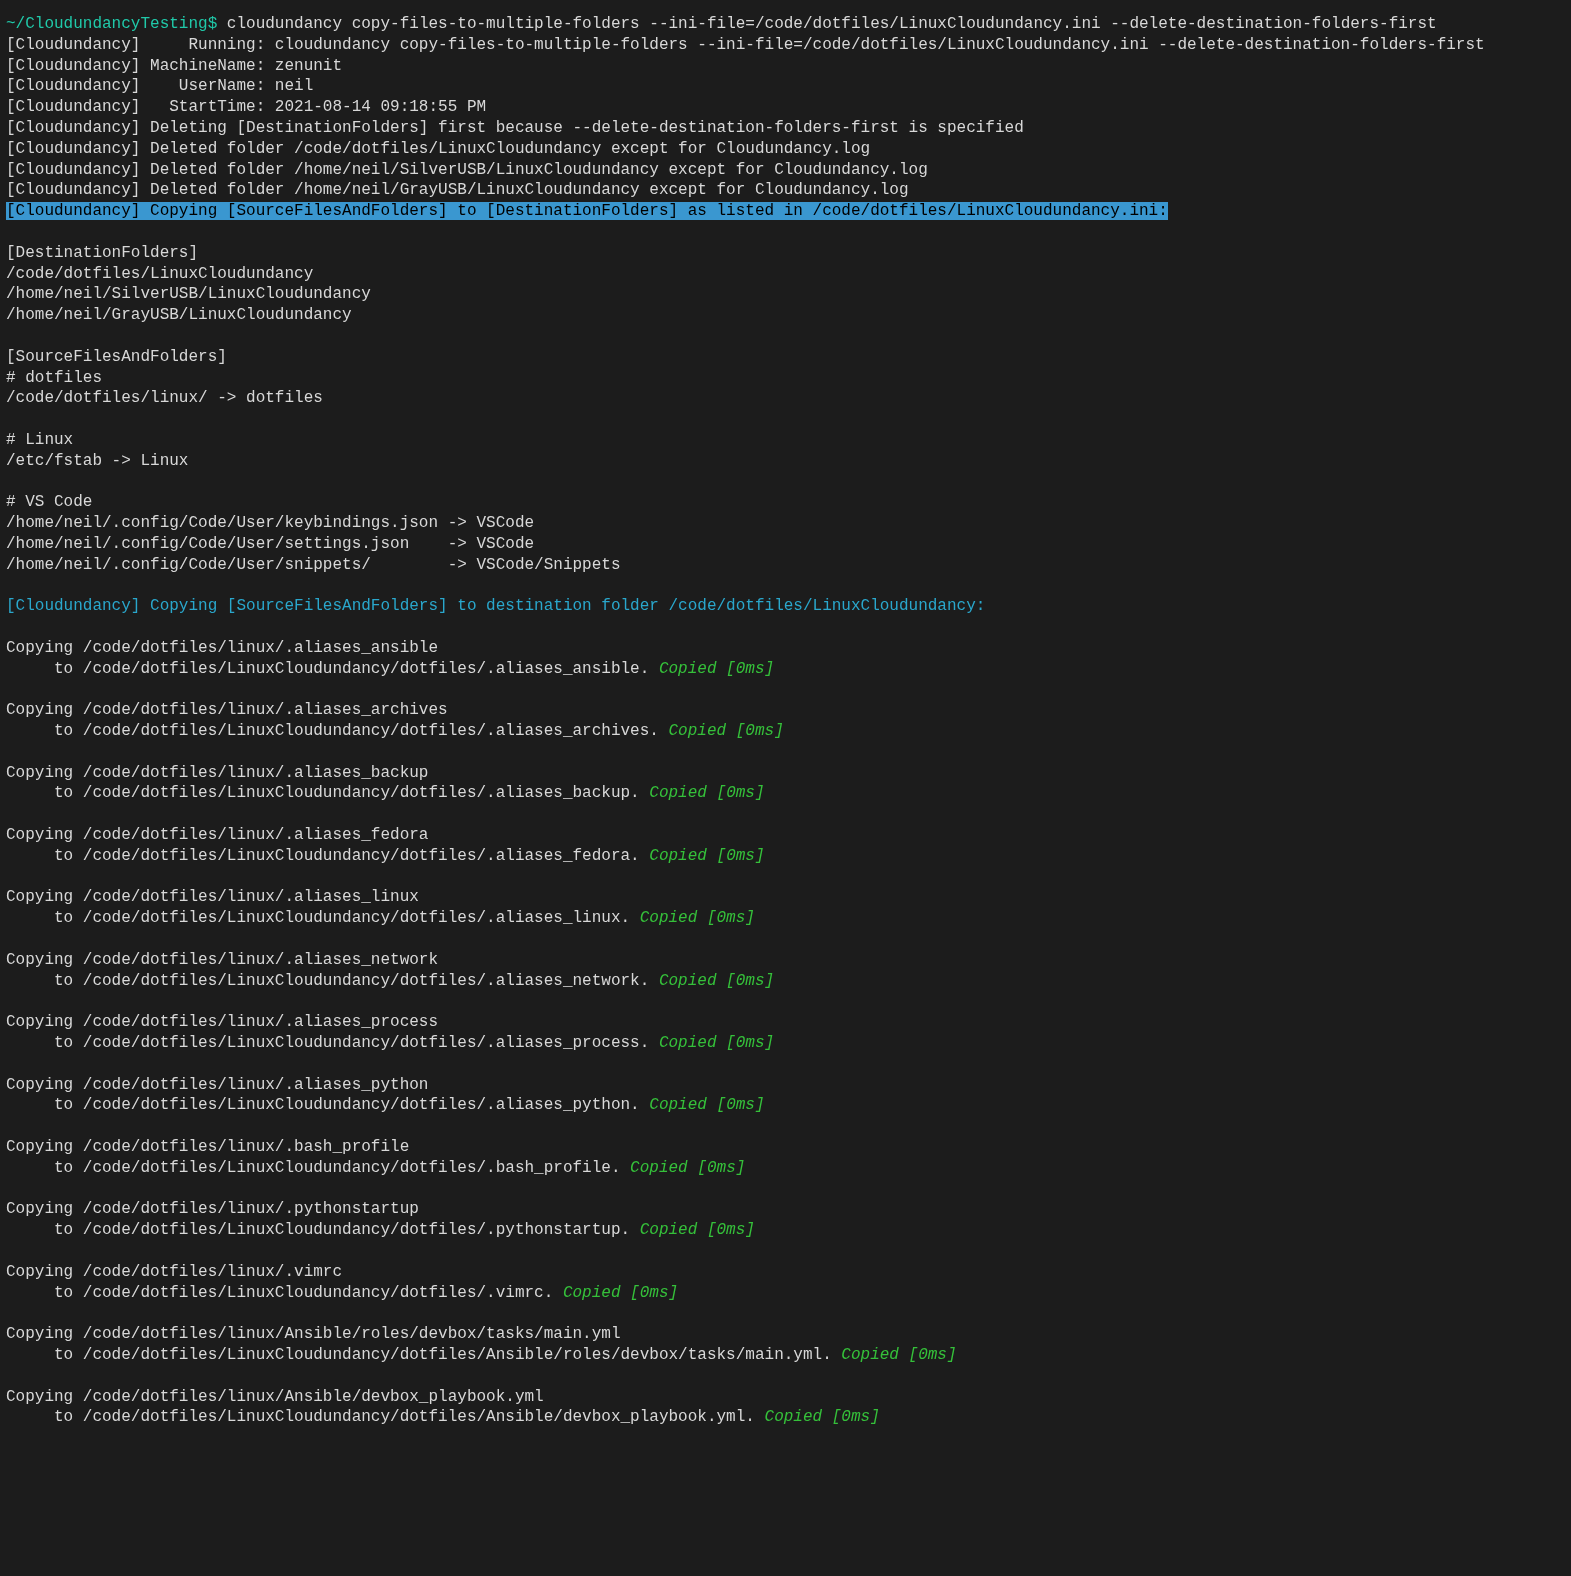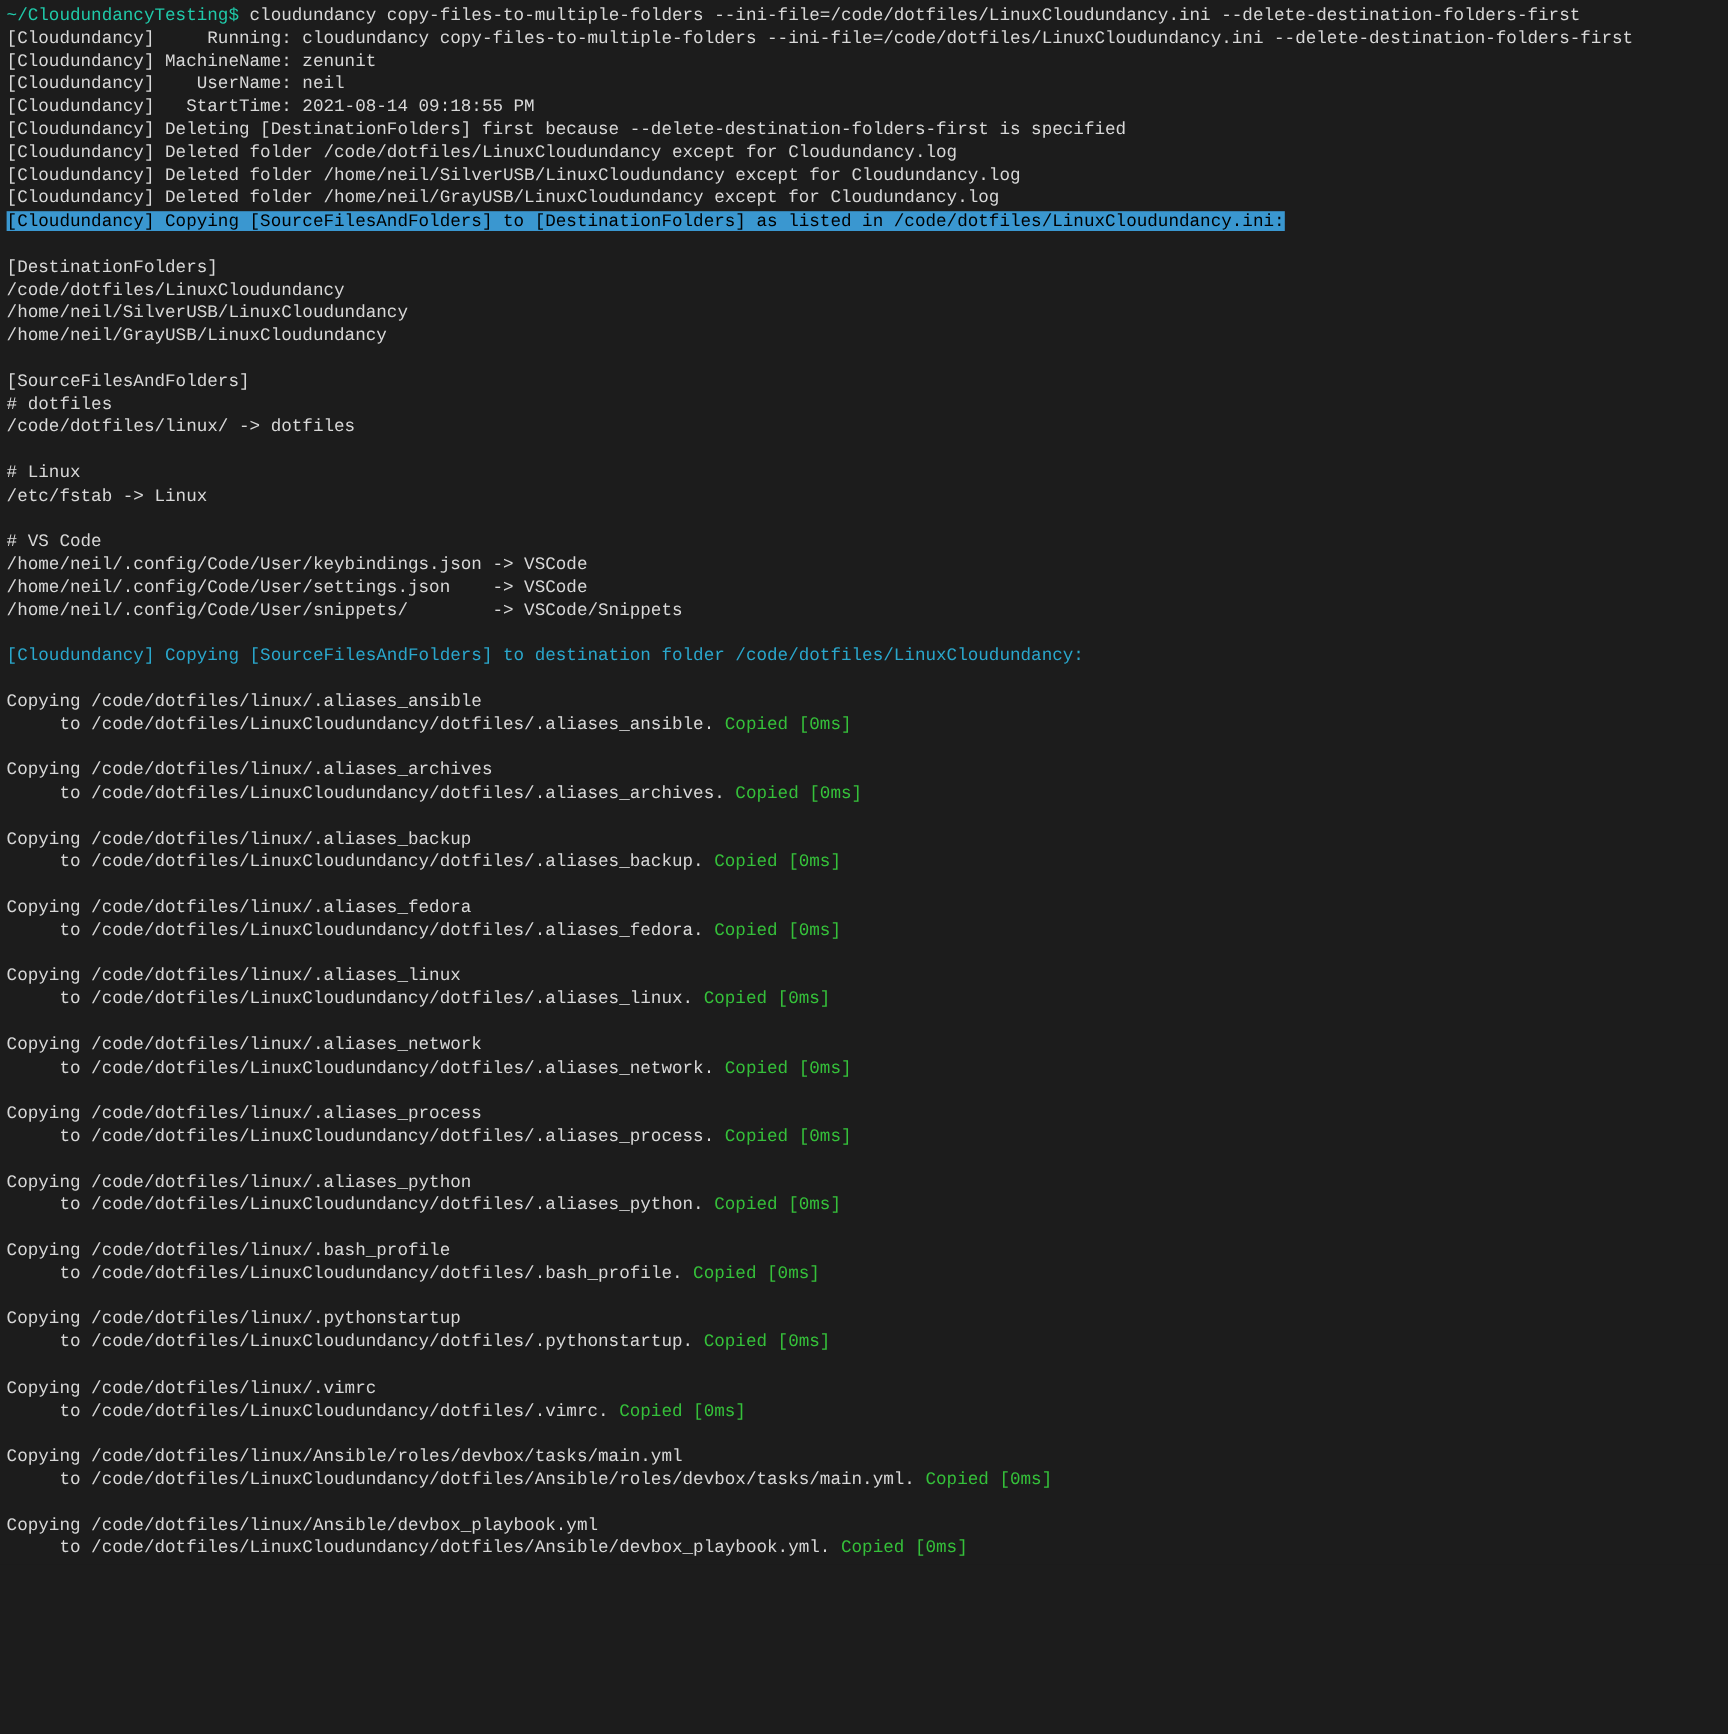--- a/index.html
+++ b/index.html
@@ -5,26 +5,26 @@
   html, body {
     margin: 0;
     padding: 0;
     background: #1c1c1c;
     color: #d8d8d8;
     font-family: "Consolas", "Menlo", "Courier New", monospace;
     font-size: 16px;
     line-height: 1.3;
   }
   .terminal {
-    padding: 4px 6px;
+    padding: 14px 6px;
     white-space: pre;
   }
   .prompt-path { color: #20c9a9; }
   .prompt-dollar { color: #20c9a9; }
-  .green { color: #35c03a; }
+  .green { color: #35c03a; font-style: italic; }
   .cyan { color: #2aa7cc; }
   .highlight {
     background: #3a97d0;
     color: #000;
   }
 </style>
 </head>
 <body>
 
 <div class="terminal"><span class="prompt-path">~/CloudundancyTesting</span><span class="prompt-dollar">$ </span><span>cloudundancy copy-files-to-multiple-folders --ini-file=/code/dotfiles/LinuxCloudundancy.ini --delete-destination-folders-first</span>

